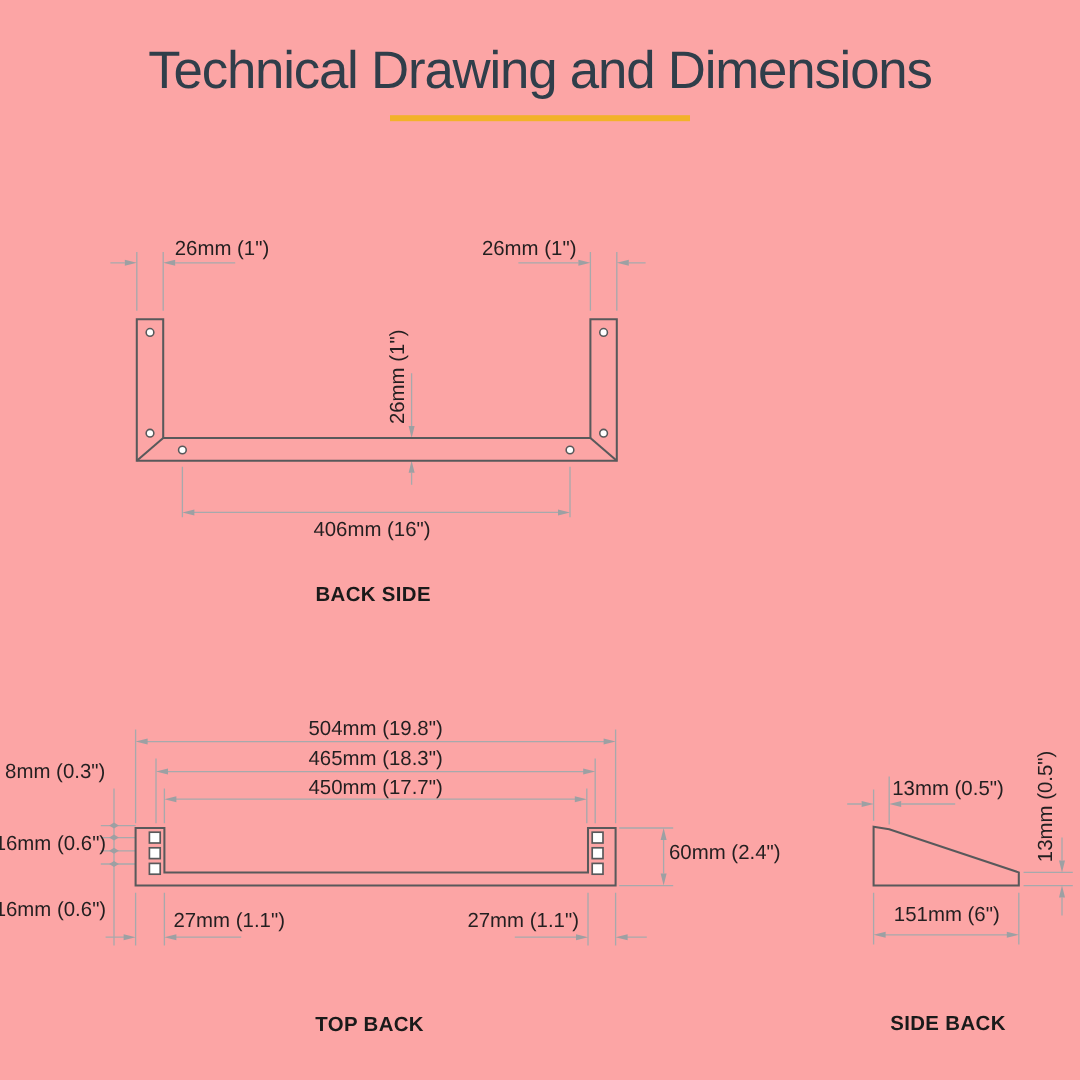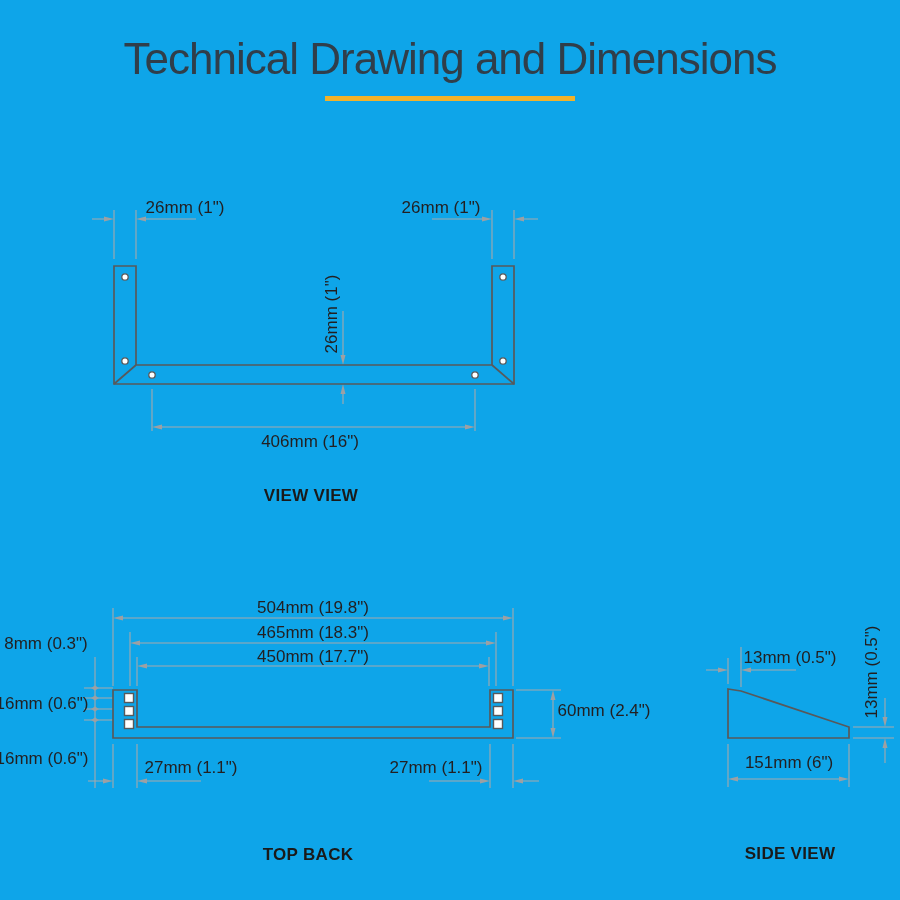--- a/index.html
+++ b/index.html
@@ -1,17 +1,17 @@
 <!DOCTYPE html>
 <html><head>
 <meta charset="utf-8">
 <style>
   html,body { margin:0; padding:0; background:#ffffff; }
   .page {
-    position:relative; width:900px; height:900px; background:#0ea5e9;
+    position:relative; width:900px; height:900px; background:#fca5a5;
     font-family:"Liberation Sans", sans-serif; overflow:hidden;
   }
   .page-title {
     position:absolute; top:34px; left:0; width:900px;
     text-align:center; font-size:44px; font-weight:300; letter-spacing:-1px;
     color:#303e4a;
   }
   .title-underline {
     position:absolute; top:96px; left:50%; transform:translateX(-50%);
     width:250px; height:5px; background:#f2b229;
@@ -132,31 +132,31 @@
       <g stroke="#58595b" stroke-width="1.7">
         <path d="M728,689 L741,691 L849,727 V738 H728 Z"></path>
       </g>
     </g>
   </svg>
 
   <div class="dim-label" style="left:185px; top:207px;">26mm (1")</div>
   <div class="dim-label" style="left:441px; top:207px;">26mm (1")</div>
   <div class="dim-label rot" style="left:331px; top:314px;">26mm (1")</div>
   <div class="dim-label" style="left:310px; top:441px;">406mm (16")</div>
-  <div class="view-label" style="left:311px; top:495px;">VIEW VIEW</div>
+  <div class="view-label" style="left:311px; top:495px;">BACK SIDE</div>
 
   <div class="dim-label" style="left:313px; top:607px;">504mm (19.8")</div>
   <div class="dim-label" style="left:313px; top:632px;">465mm (18.3")</div>
   <div class="dim-label" style="left:313px; top:656px;">450mm (17.7")</div>
   <div class="dim-label" style="left:46px; top:643px;">8mm (0.3")</div>
   <div class="dim-label" style="left:42px; top:703px;">16mm (0.6")</div>
   <div class="dim-label" style="left:42px; top:758px;">16mm (0.6")</div>
   <div class="dim-label" style="left:604px; top:710px;">60mm (2.4")</div>
   <div class="dim-label" style="left:191px; top:767px;">27mm (1.1")</div>
   <div class="dim-label" style="left:436px; top:767px;">27mm (1.1")</div>
   <div class="view-label" style="left:308px; top:854px;">TOP BACK</div>
 
   <div class="dim-label" style="left:790px; top:657px;">13mm (0.5")</div>
   <div class="dim-label rot" style="left:871px; top:672px;">13mm (0.5")</div>
   <div class="dim-label" style="left:789px; top:762px;">151mm (6")</div>
-  <div class="view-label" style="left:790px; top:853px;">SIDE VIEW</div>
+  <div class="view-label" style="left:790px; top:853px;">SIDE BACK</div>
 
 </div>
 
 </body></html>

